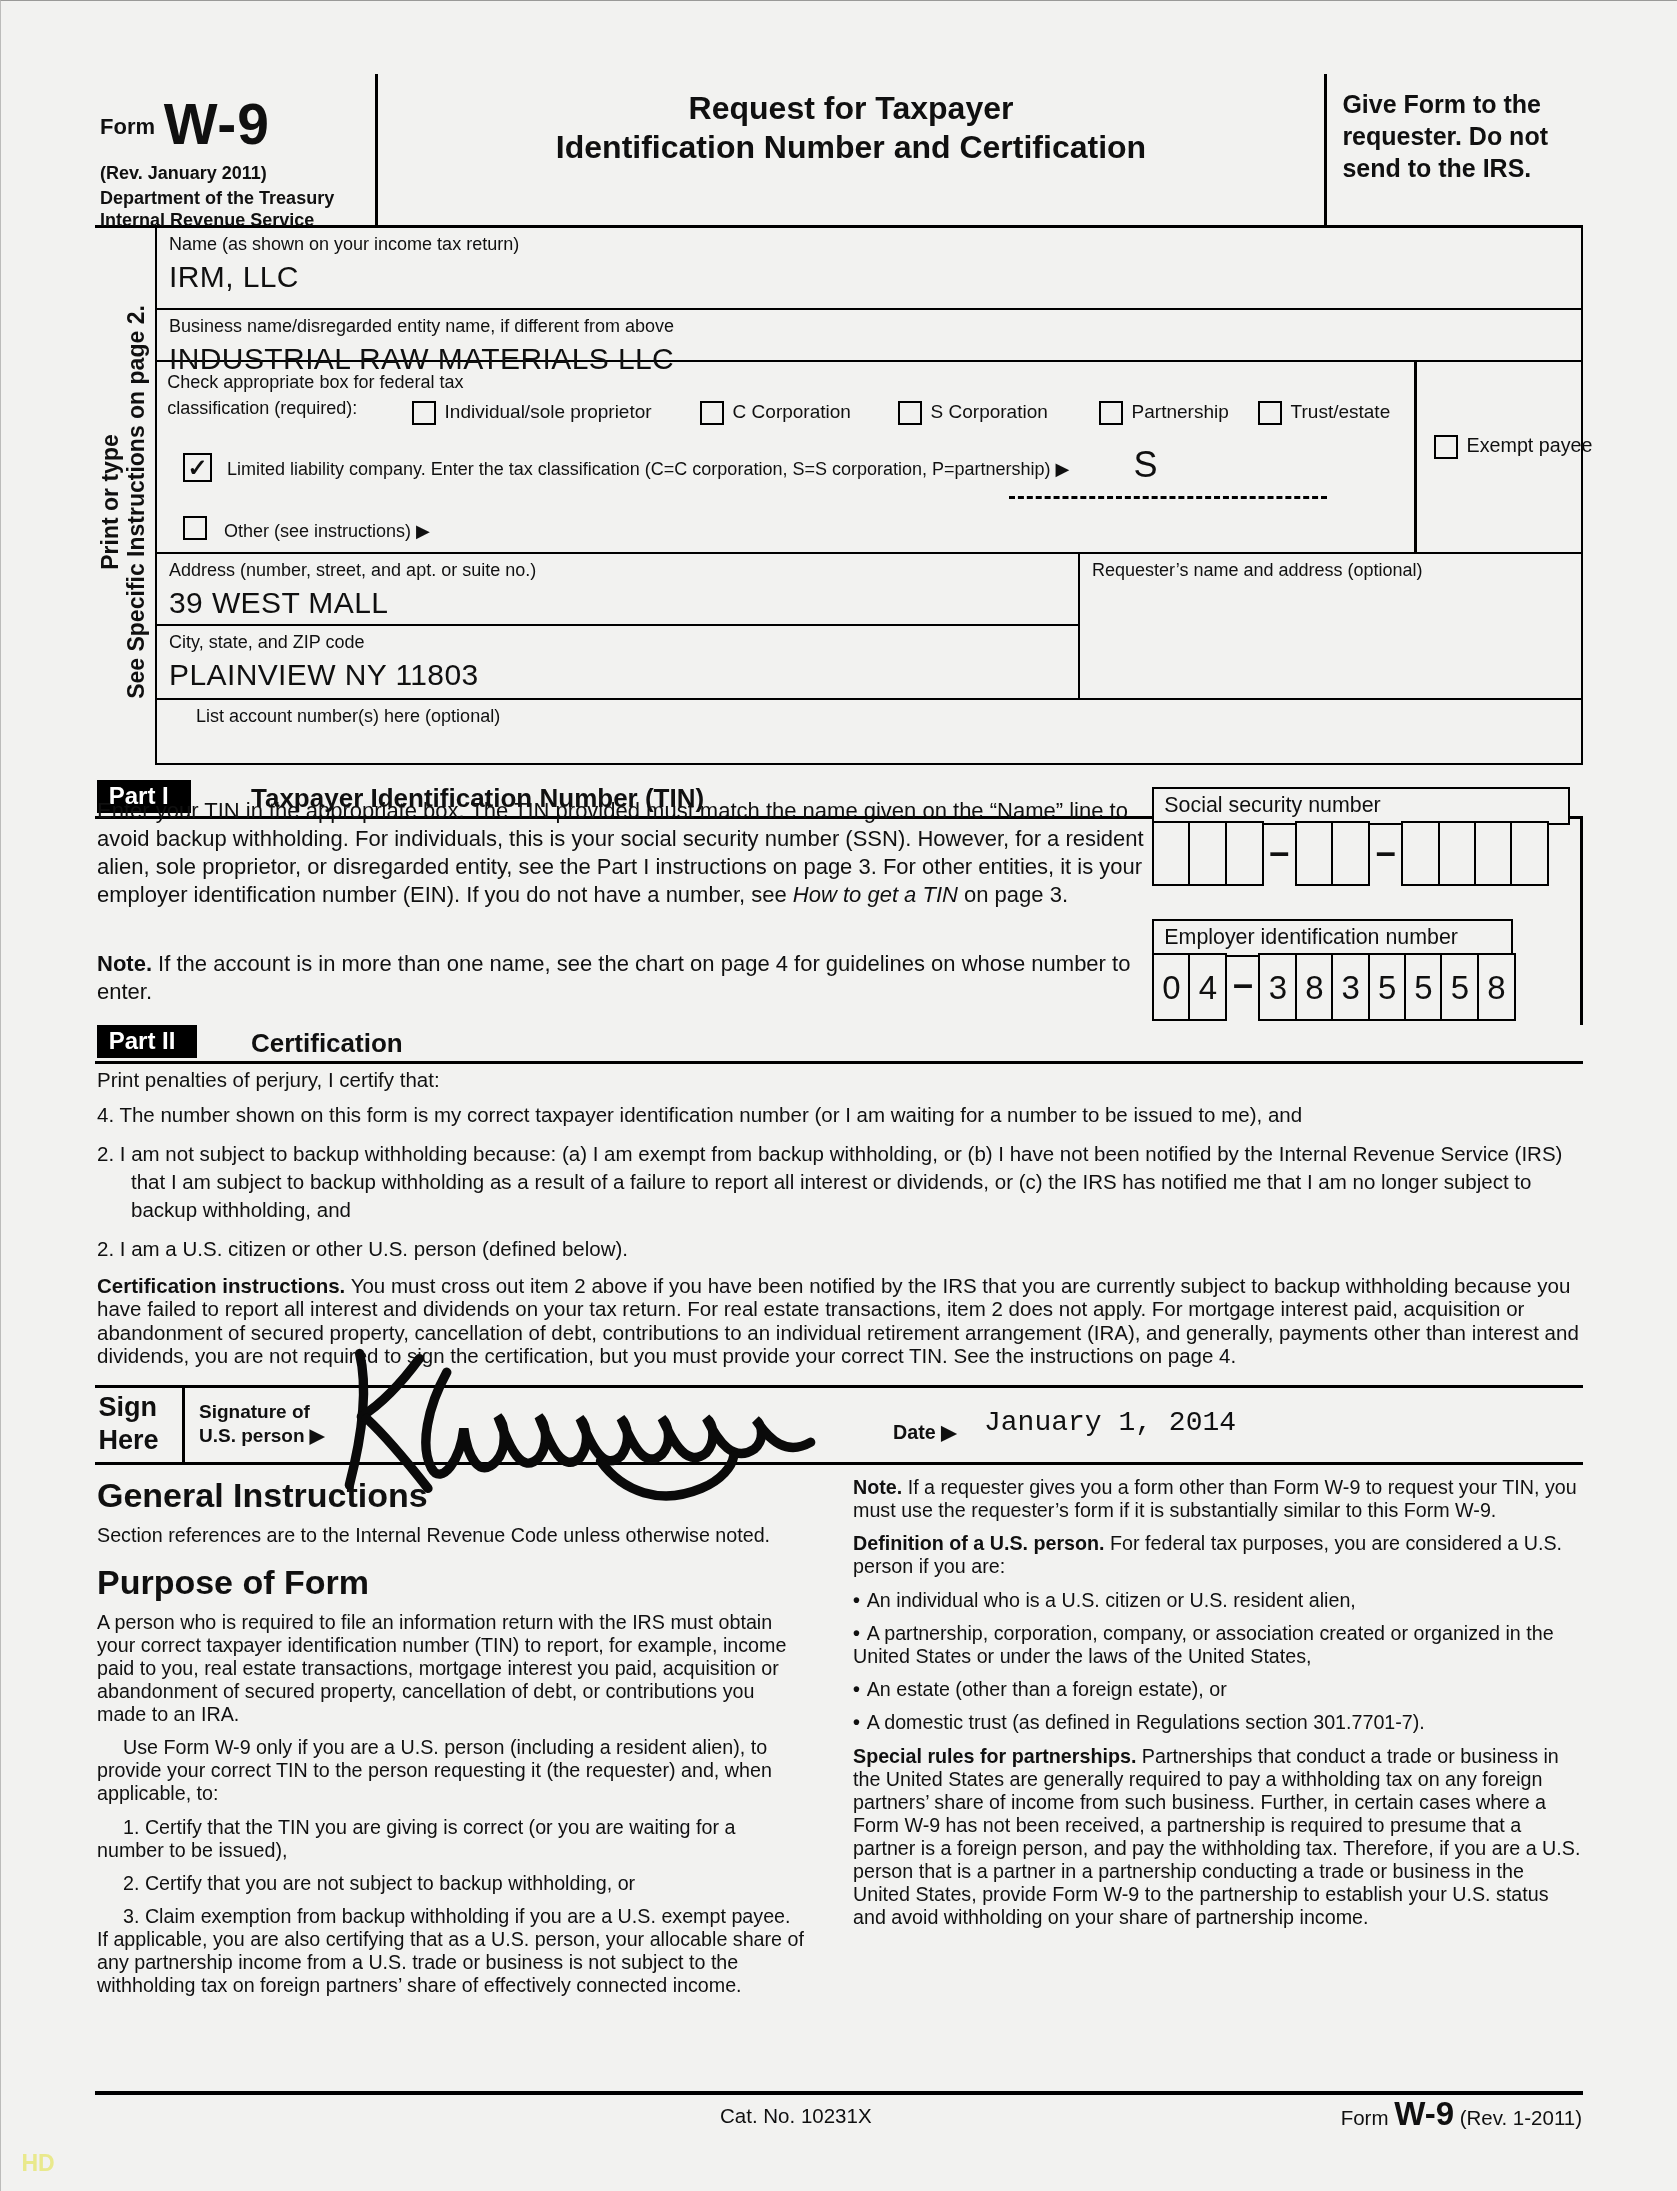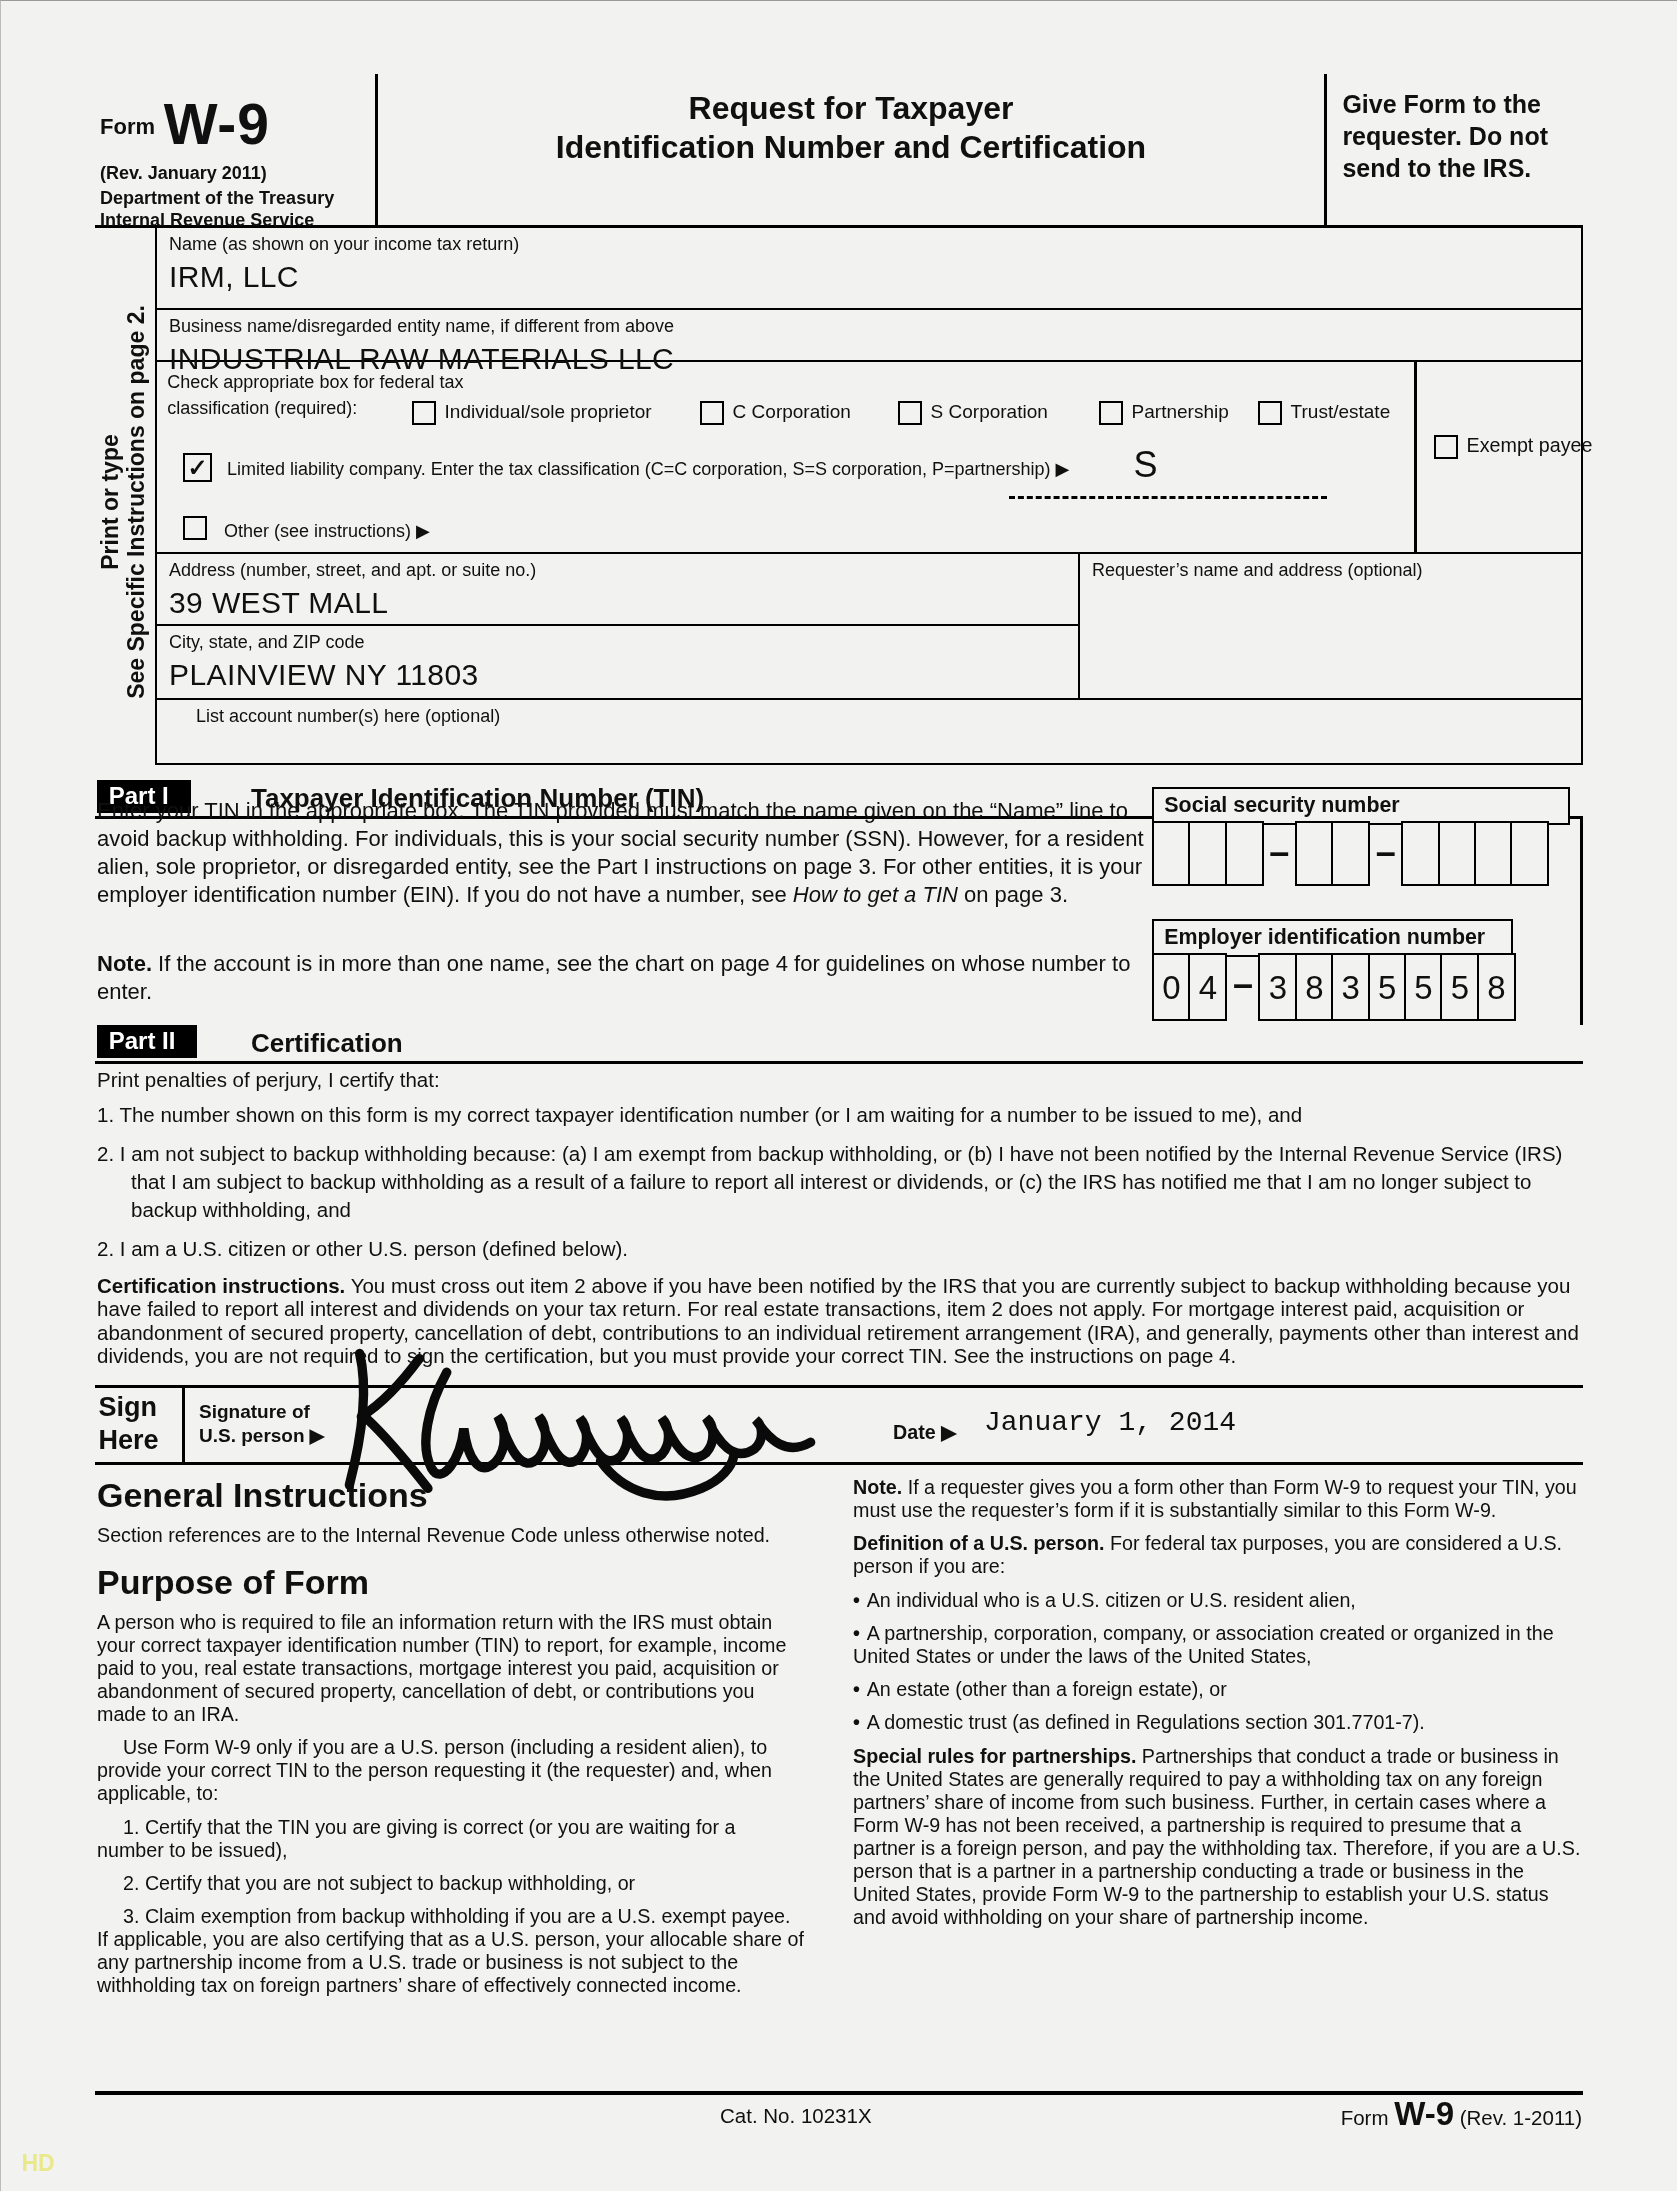--- a/index.html
+++ b/index.html
@@ -56,21 +56,21 @@
   .exempt-item .cb{margin-right:8.6px;}
   
   .part-bar{position:absolute;left:94px;width:1488px;height:36px;border-bottom:3.4px solid #000;}
   .part-box{position:absolute;left:1.7px;top:0;background:#000;color:#fff;font-size:24px;font-weight:bold;
     padding:2.6px 22px 4.3px 12px;line-height:26px;}
   .part-title{position:absolute;left:156px;top:2.6px;font-size:26px;font-weight:bold;}
   
   .p1-para{position:absolute;left:96px;top:796px;width:1053px;font-size:22px;line-height:28px;}
   .p1-note{position:absolute;left:96px;top:949px;width:1053px;font-size:22px;line-height:28px;}
   .ssn-label,.ein-label{position:absolute;left:1151px;border:2.6px solid #000;box-sizing:border-box;
-    font-size:21.4px;font-weight:bold;padding:4.3px 10.3px 5.1px 10.3px;background:#f2f2f0;}
+    font-size:21.4px;font-weight:normal;padding:4.3px 10.3px 5.1px 10.3px;background:#f2f2f0;}
   .ssn-label{top:786px;width:418px;}
   .ein-label{top:918px;width:361px;}
   .digit-row{position:absolute;left:1151px;display:flex;align-items:flex-start;}
   .ssn-cells{top:820px;}
   .ein-cells{top:952px;}
   .dgroup{display:flex;}
   .dcell{width:39px;height:65px;border:2.6px solid #000;box-sizing:border-box;margin-left:-2.6px;
     font-size:33px;text-align:center;line-height:62px;background:#f2f2f0;}
   .ein-cells .dcell{height:68px;line-height:65px;}
   .dcell:first-child{margin-left:0;}
@@ -246,21 +246,21 @@
   </div>
   <div class="p1-rightline"></div>
 
   <div class="part-bar" style="top:1024px;">
     <span class="part-box">Part II</span>
     <span class="part-title">Certification</span>
   </div>
 
   <div class="p2-body">
     <div class="p2-intro">Print penalties of perjury, I certify that:</div>
-    <div class="p2-item">1.  The number shown on this form is my correct taxpayer identification number (or I am waiting for a number to be issued to me), and</div>
+    <div class="p2-item">4.  The number shown on this form is my correct taxpayer identification number (or I am waiting for a number to be issued to me), and</div>
     <div class="p2-item">2.  I am not subject to backup withholding because: (a) I am exempt from backup withholding, or (b) I have not been notified by the Internal Revenue Service (IRS) that I am subject to backup withholding as a result of a failure to report all interest or dividends, or (c) the IRS has notified me that I am no longer subject to backup withholding, and</div>
     <div class="p2-item">2.  I am a U.S. citizen or other U.S. person (defined below).</div>
     <div class="p2-cert">
       <b>Certification instructions.</b><span> You must cross out item 2 above if you have been notified by the IRS that you are currently subject to backup withholding because you have failed to report all interest and dividends on your tax return. For real estate transactions, item 2 does not apply. For mortgage interest paid, acquisition or abandonment of secured property, cancellation of debt, contributions to an individual retirement arrangement (IRA), and generally, payments other than interest and dividends, you are not required to sign the certification, but you must provide your correct TIN. See the instructions on page 4.</span>
     </div>
   </div>
 
   <div class="sign-row">
     <div class="sign-here">
       <div>Sign</div>

